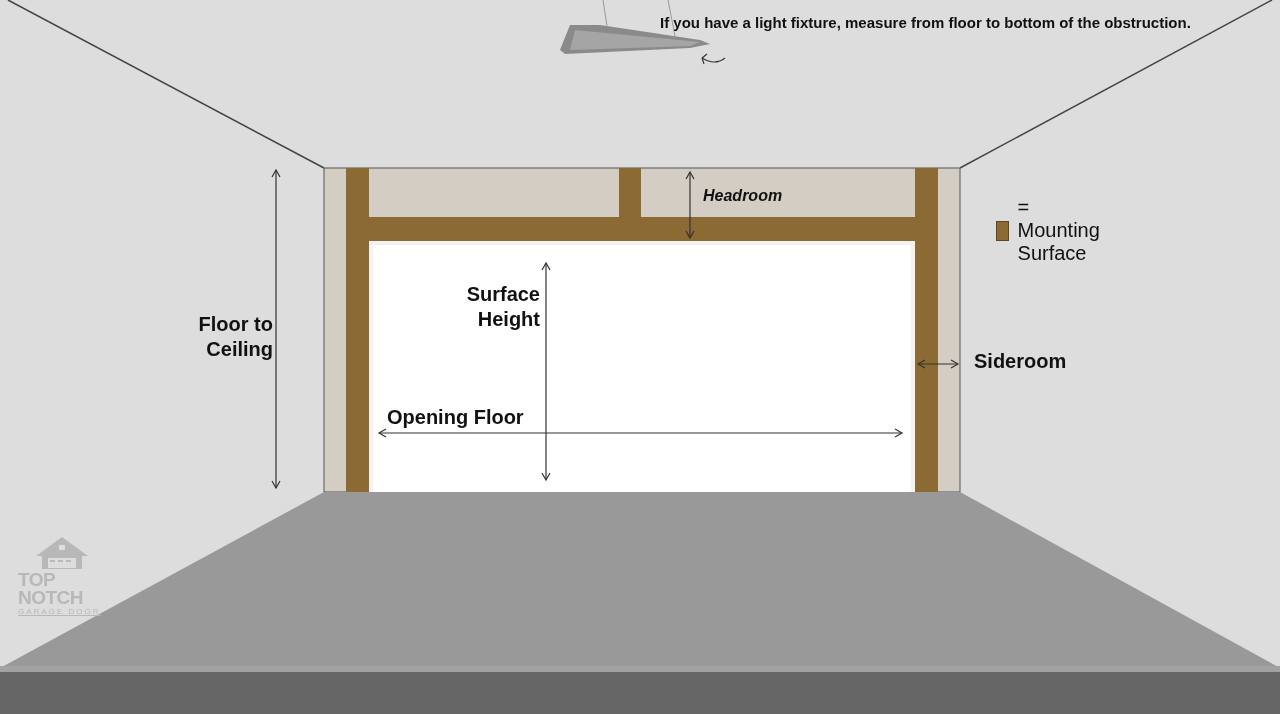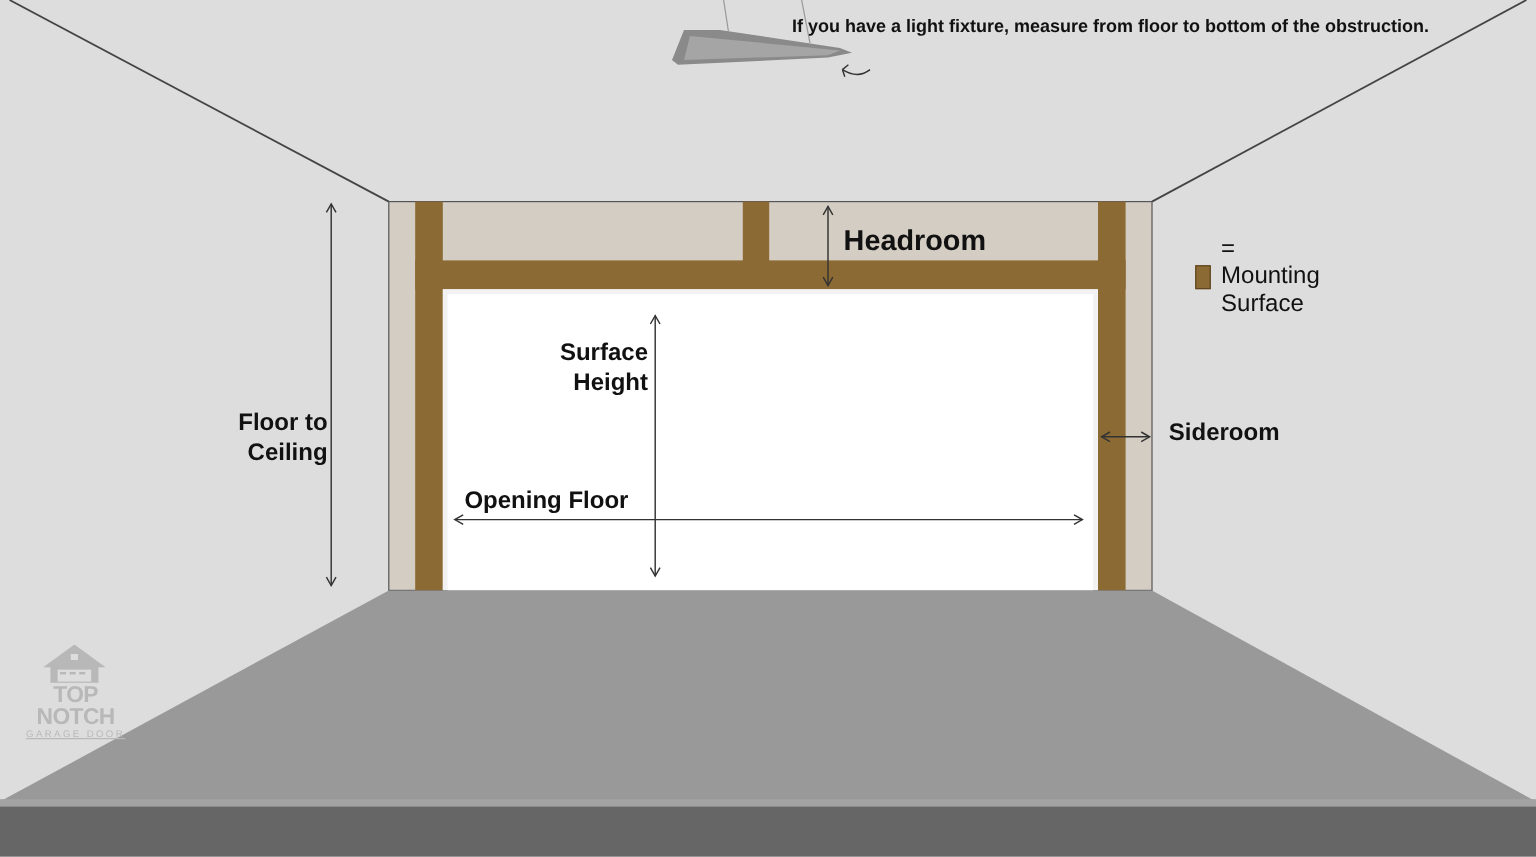--- a/index.html
+++ b/index.html
@@ -1,29 +1,29 @@
 <!DOCTYPE html>
 <html><head>
 <meta charset="utf-8">
 <style>
   html, body { margin:0; padding:0; }
   body { width:1280px; height:714px; overflow:hidden; background:#dddddd; font-family:"Liberation Sans", sans-serif; }
   .stage { position:relative; width:1100px; height:714px; }
   svg.scene { position:absolute; left:0; top:0; }
   .lbl { position:absolute; font-family:"Liberation Sans", sans-serif; font-weight:bold; color:#111; white-space:nowrap; }
   .note { left:660px; top:13px; width:332px; text-align:right; font-size:15px; line-height:20px; }
-  .headroom { left:703px; top:187px; font-size:24px; }
-  .f2c { left:170px; top:312px; width:103px; text-align:right; font-size:20px; line-height:25px;margin-top:28px; }
+  .headroom { left:703px; top:187px; font-size:16px;font-style:italic; }
+  .f2c { left:170px; top:312px; width:103px; text-align:right; font-size:20px; line-height:25px; }
   .oh { left:430px; top:282px; width:110px; text-align:right; font-size:20px; line-height:25px; }
   .ow { left:387px; top:406px; font-size:20px; }
   .sideroom { left:974px; top:350px; font-size:20px;text-align:center; }
   .legend { position:absolute; left:996px; top:196px; display:flex; align-items:center; }
   .swatch { width:22px; height:20px; background:#8c6a33; border:1px solid #5e4520; box-sizing:border-box; margin-right:9px; }
   .legend-text { font-size:20px; color:#111; font-weight:normal; font-family:"Liberation Sans", sans-serif; }
-  .logo { position:absolute; left:18px; top:536px; width:90px; text-align:center; color:#b8b8b8; }
+  .logo { position:absolute; left:18px; top:536px; width:90px; color:#b8b8b8; }
   .logo .brand { font-size:19px; font-weight:bold; letter-spacing:-0.5px; line-height:18px; font-family:"Liberation Sans", sans-serif; }
   .logo .sub { font-size:8px; letter-spacing:2px; line-height:10px; font-family:"Liberation Sans", sans-serif;text-decoration:underline; }
 </style>
 </head>
 <body>
 
 <div class="stage">
   <svg class="scene" width="1280" height="714" viewBox="0 0 1280 714">
     <defs>
       <marker id="ah" markerWidth="10" markerHeight="10" refX="8" refY="5" orient="auto-start-reverse" markerUnits="userSpaceOnUse">

